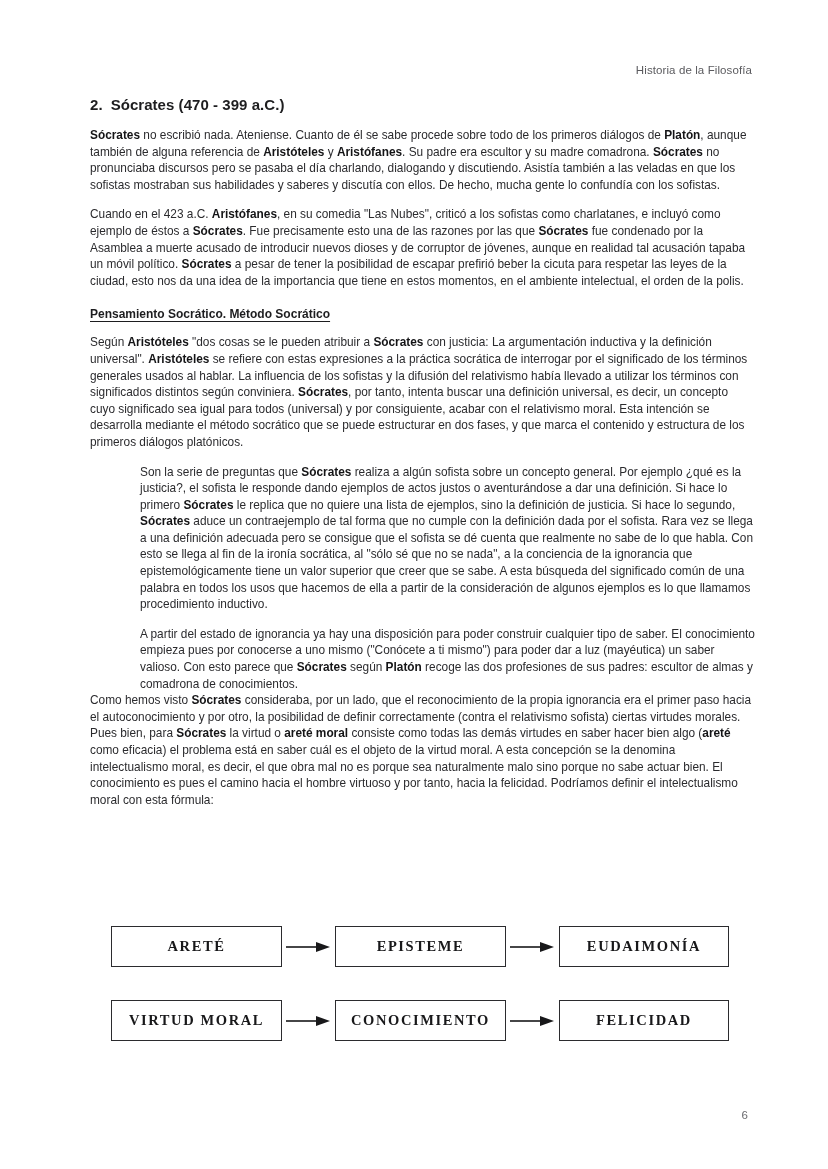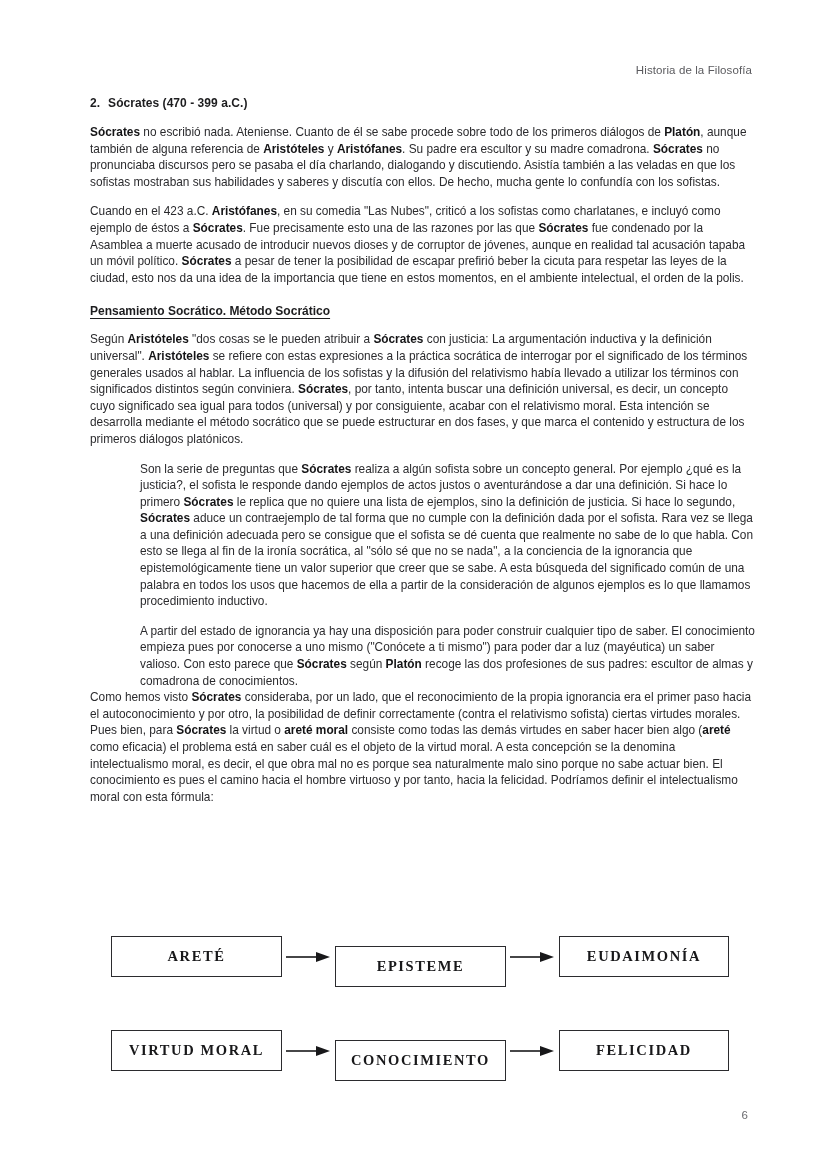--- a/index.html
+++ b/index.html
@@ -25,21 +25,21 @@
     color: #5a5a5e;
     letter-spacing: 0.1px;
   }
   .content {
     position: absolute;
     left: 90px;
     top: 96px;
     width: 666px;
   }
   h1.section-title {
-    font-size: 12px;
+    font-size: 15px;
     font-weight: 600;
     margin: 0 0 14px 0;
     color: #1d1d1f;
     letter-spacing: 0.05px;
   }
   h1.section-title .num {
     margin-right: 8px;
   }
   p.body {
     font-size: 11.85px;
@@ -90,21 +90,21 @@
     justify-content: center;
     font-family: "Liberation Serif", serif;
     font-weight: 700;
     font-size: 14.5px;
     letter-spacing: 1.6px;
     color: #18181a;
     box-sizing: border-box;
     background: #ffffff;
   }
   .dbox.b1 { width: 171px; margin-left: 21px; }
-  .dbox.b2 { width: 171px; margin-top: 20px; }
+  .dbox.b2 { width: 171px; }
   .dbox.b3 { width: 170px; }
   .arrow {
     width: 53px;
     height: 20px;
     display: flex;
     align-items: center;
     justify-content: center;
     flex: 0 0 auto;
   }
   .arrow svg { display: block; }

